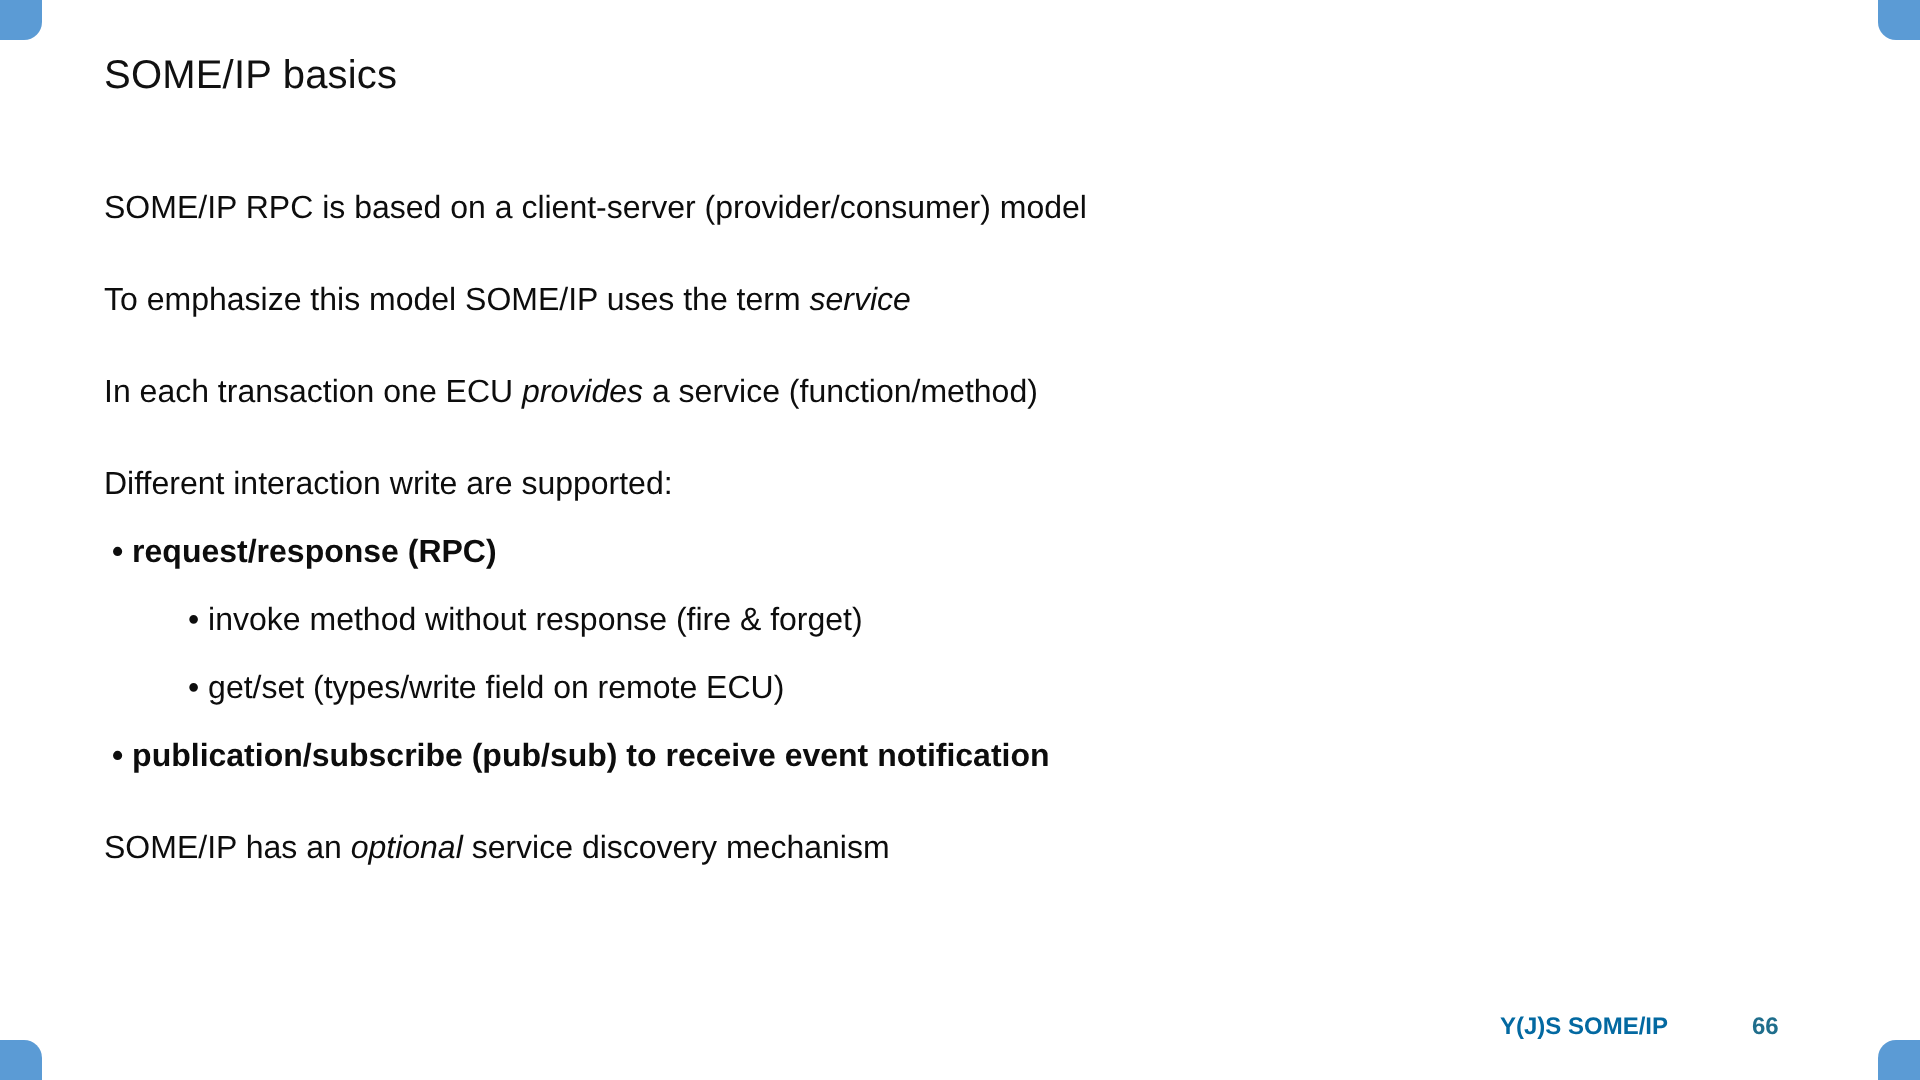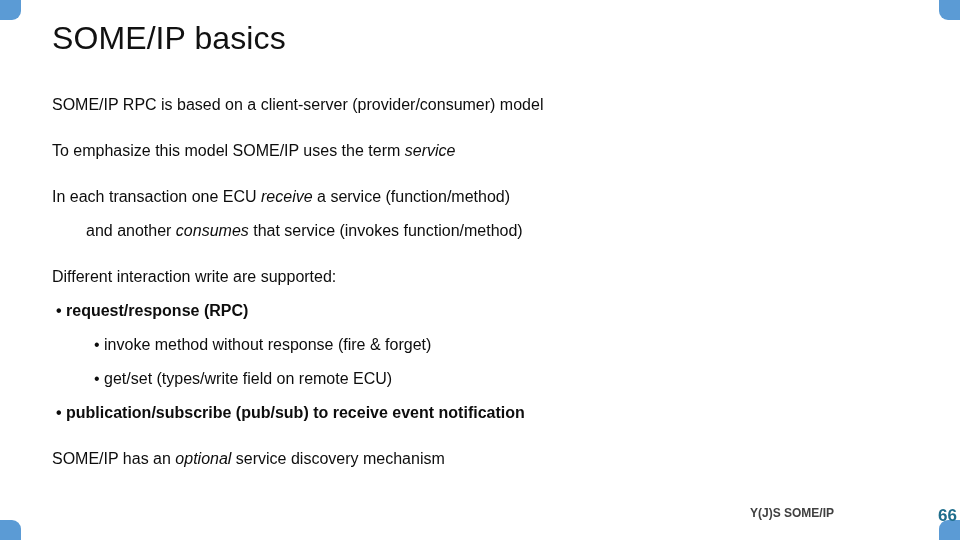--- a/index.html
+++ b/index.html
@@ -30,21 +30,21 @@
   .corner-tl { left: 0;  top: 0;    border-bottom-right-radius: 9px; }
   .corner-tr { right: 0; top: 0;    border-bottom-left-radius: 9px; }
   .corner-bl { left: 0;  bottom: 0; border-top-right-radius: 9px; }
   .corner-br { right: 0; bottom: 0; border-top-left-radius: 9px; }
 
   
   #title {
     position: absolute;
     left: 52px;
     top: 18px;
-    font-size: 32px;
+    font-size: 20px;
     font-weight: 400;
     color: #111111;
     letter-spacing: 0.1px;
     line-height: 40px;
     white-space: nowrap;
   }
 
   
   #body {
     position: absolute;
@@ -79,28 +79,28 @@
     font-style: italic;
   }
 
   
   #footer-label {
     position: absolute;
     left: 750px;
     top: 506px;
     font-size: 12px;
     font-weight: bold;
-    color: #404040;
+    color: #0369a1;
     white-space: nowrap;
   }
   #footer-page {
     position: absolute;
-    left: 938px;
+    left: 876px;
     top: 506px;
-    font-size: 17px;
+    font-size: 12px;
     font-weight: bold;
     color: #1F6E8C;
   }
 </style>
 </head>
 <body>
 
 <div id="slide">
 
   <div class="corner corner-tl"></div>
@@ -114,22 +114,21 @@
 
     <div class="para gap-md">
       <span class="line">SOME/IP RPC is based on a client-server (provider/consumer) model</span>
     </div>
 
     <div class="para gap-md">
       <span class="line"><span>To emphasize this model SOME/IP uses the term </span><em class="it">service</em></span>
     </div>
 
     <div class="para gap-md">
-      <span class="line"><span>In each transaction one ECU </span><em class="it">receive</em><span> a service (function/method)</span></span>
-      <span class="line indent"><span>and another </span><em class="it">consumes</em><span> that service (invokes function/method)</span></span>
+      <span class="line"><span>In each transaction one ECU </span><em class="it">provides</em><span> a service (function/method)</span></span>
     </div>
 
     <div class="para gap-md">
       <span class="line">Different interaction write are supported:</span>
       <span class="line bullet1">• request/response (RPC)</span>
       <span class="line bullet2">• invoke method without response (fire &amp; forget)</span>
       <span class="line bullet2">• get/set (types/write field on remote ECU)</span>
       <span class="line bullet1">• publication/subscribe (pub/sub) to receive event notification</span>
     </div>
 

